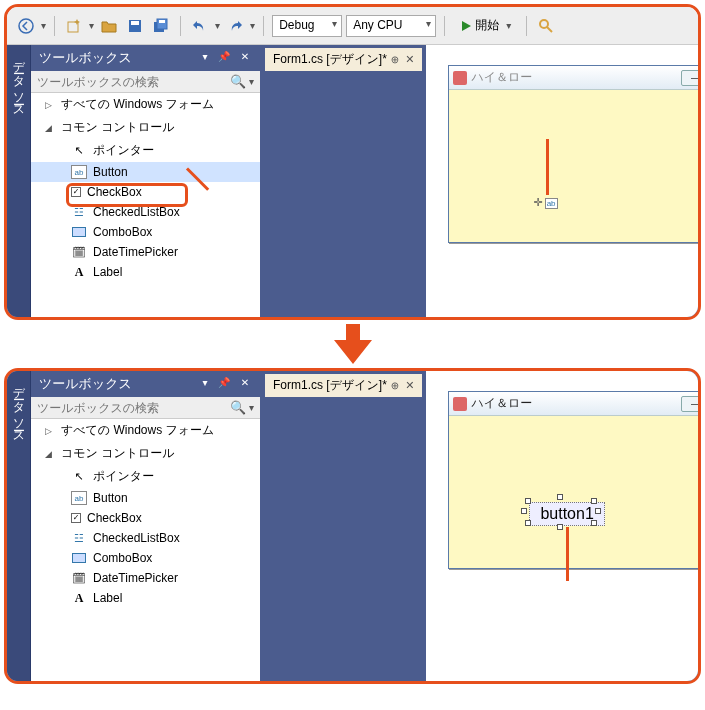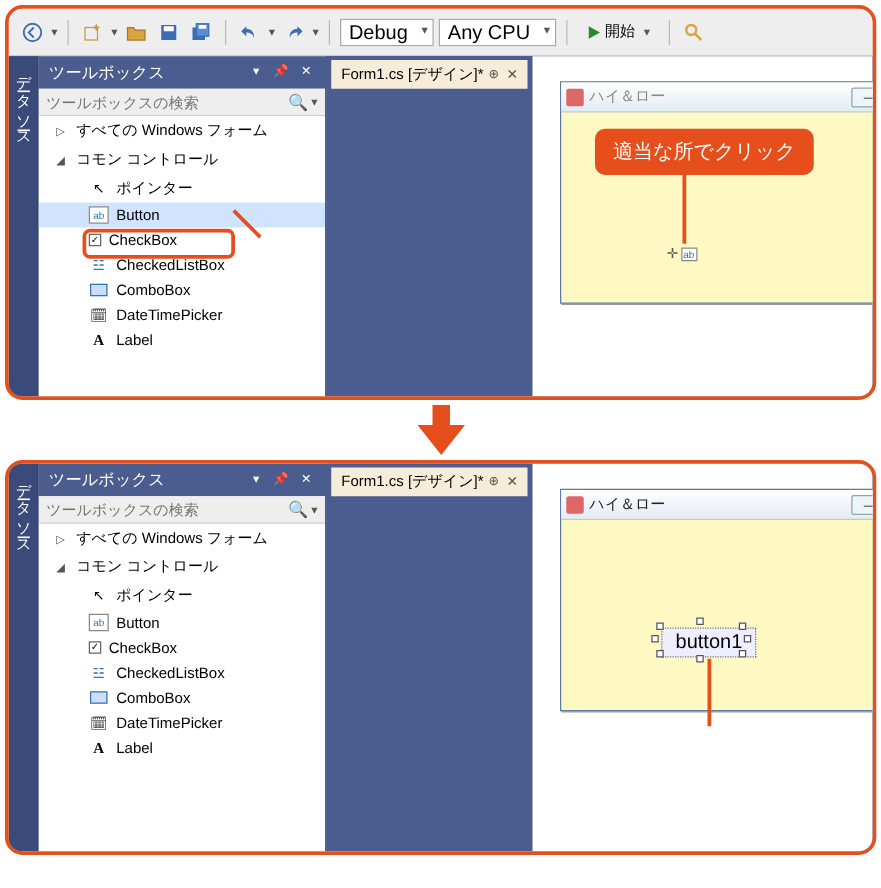--- a/index.html
+++ b/index.html
@@ -3,21 +3,21 @@
 <meta charset="utf-8">
 <style>
 * { box-sizing: border-box; margin: 0; padding: 0; }
 body { font-family: "Segoe UI", Meiryo, sans-serif; font-size: 12px; background: #fff; width: 705px; }
 .outer { border: 3px solid #e64f1c; border-radius: 14px; margin: 4px; overflow: hidden; background: #fff; }
 .vs-frame { display: flex; flex-direction: column; height: 310px; }
 .toolbar { display: flex; align-items: center; gap: 4px; padding: 4px 8px; background: #eee; border-bottom: 1px solid #ccc; height: 38px; }
 .tb-sep { width: 1px; height: 20px; background: #bbb; margin: 0 4px; }
 .tb-btn { width: 22px; height: 22px; display: flex; align-items: center; justify-content: center; cursor: pointer; color: #333; }
 .tb-btn svg { width: 16px; height: 16px; }
-.tb-combo { border: 1px solid #aaa; background: #fff; padding: 2px 20px 2px 6px; font-size: 16px; height: 22px; position: relative; min-width: 70px; }
+.tb-combo { border: 1px solid #aaa; background: #fff; padding: 2px 20px 2px 6px; font-size: 12px; height: 22px; position: relative; min-width: 70px; }
 .tb-combo::after { content: "▾"; position: absolute; right: 4px; top: 2px; font-size: 10px; color: #555; }
 .tb-start { display: flex; align-items: center; gap: 3px; padding: 2px 6px; border: 1px solid transparent; }
 .body-area { display: flex; flex: 1; background: #4b5c8e; position: relative; }
 .side-tab { writing-mode: vertical-rl; background: #3a4a7a; color: #fff; padding: 8px 3px; font-size: 12px; border-right: 1px solid #2a3a6a; }
 .toolbox { background: #fff; width: 230px; display: flex; flex-direction: column; border-right: 1px solid #4b5c8e; }
 .toolbox-title { background: #4b5c8e; color: #fff; padding: 4px 8px; display: flex; align-items: center; gap: 6px; font-size: 13px; }
 .toolbox-title .spacer { flex: 1; }
 .toolbox-title .wbtn { width: 14px; height: 14px; font-size: 10px; color: #fff; cursor: pointer; text-align: center; }
 .toolbox-search { display: flex; align-items: center; padding: 3px 6px; border-bottom: 1px solid #ccc; background: #eee; }
 .toolbox-search input { flex: 1; border: none; background: transparent; outline: none; font-size: 12px; color: #7f1d1d; }
@@ -206,21 +206,20 @@
               <div class="win-btns">
                 <div class="win-btn">—</div>
                 <div class="win-btn">☐</div>
                 <div class="win-btn">✕</div>
               </div>
             </div>
 
             <div class="cursor-mark" style="left:84px;top:130px">✛<span class="ico-ab" style="margin-left:2px">ab</span></div>
           </div>
 
-          <div class="callout" style="left:50px;top:58px">適当な所でクリック</div>
           <div class="callout-line" style="left:120px;top:94px;width:3px;height:56px"></div>
         </div>
       </div>
 
       <div class="sel-outline" style="left:59px;top:138px;width:122px;height:24px"></div>
 
       <div class="callout-line" style="left:180px;top:122px;width:30px;height:3px;transform:rotate(45deg);transform-origin:left center"></div>
     </div>
   </div>
 </div>

